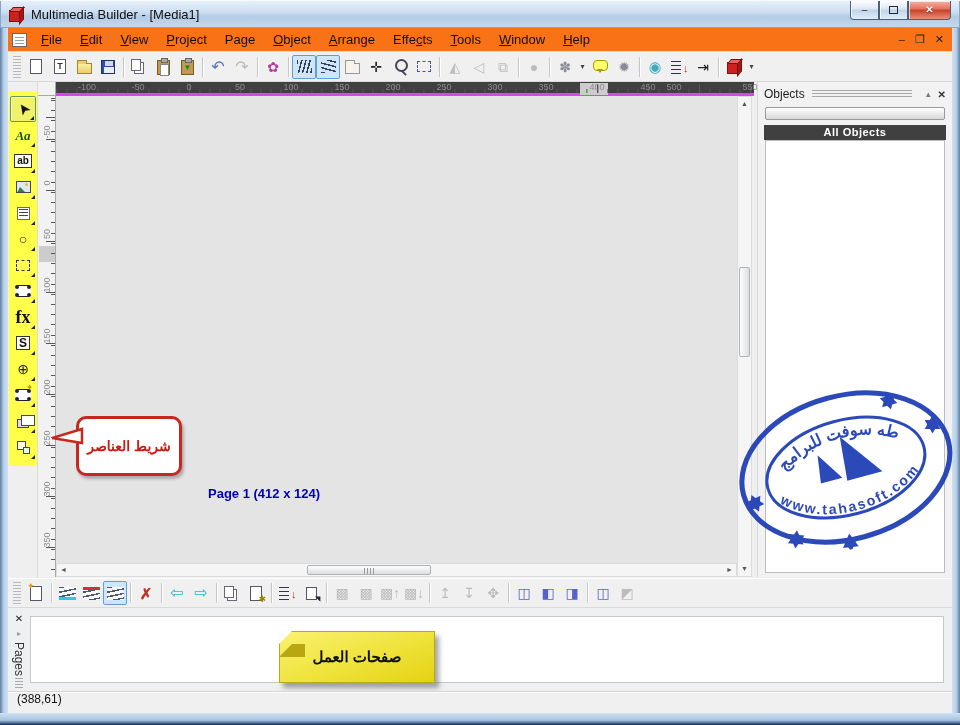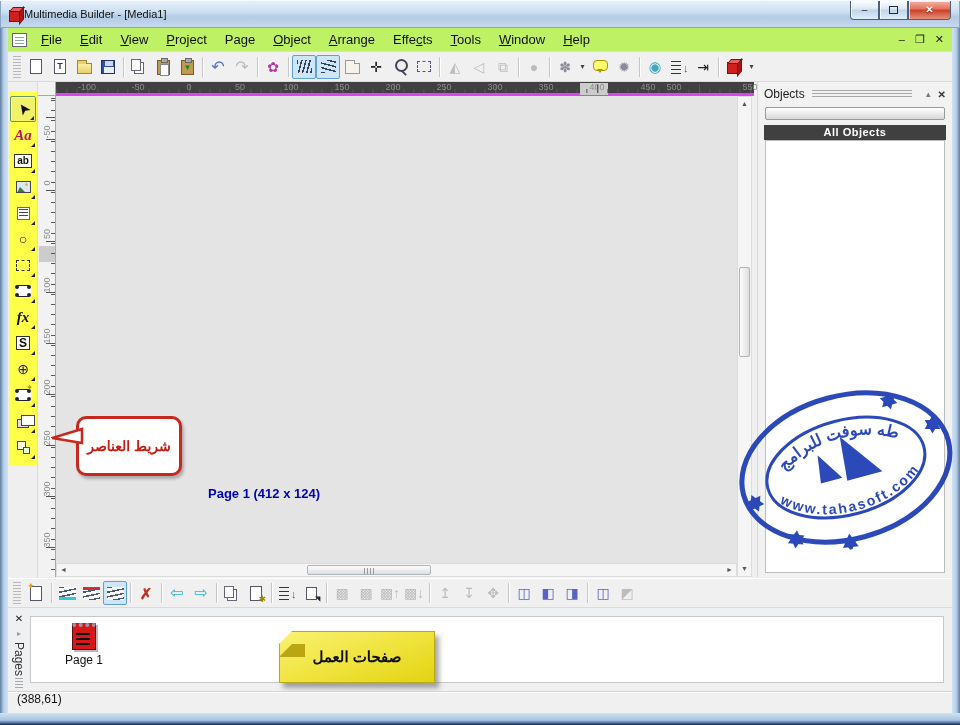--- a/index.html
+++ b/index.html
@@ -1,27 +1,27 @@
 <!DOCTYPE html>
 <html><head>
 <meta charset="utf-8">
 <style>
   *{margin:0;padding:0;box-sizing:border-box}
   html,body{background:#666}
   .win{position:relative;width:960px;height:725px;font-family:"Liberation Sans",sans-serif;background:#c4d8ec;box-shadow:inset 0 0 0 1px #16335f;overflow:hidden}
   
   .titlebar{position:absolute;left:0;top:0;width:960px;height:28px;background:linear-gradient(180deg,#e7f1fb,#cfe0f2 40%,#b4cbe5 60%,#c6d9ee);box-shadow:inset 0 1px 0 #f6fafe,inset 0 0 0 1px #8aa5c4;display:flex;align-items:center;padding-left:9px}
-  .title-text{font-size:11px;color:#101010;}
+  .title-text{font-size:13px;color:#101010;margin-left:7px}
   .cap{position:absolute;top:1px;right:9px;display:flex}
   .cbtn{width:29px;height:19px;border:1px solid #4e6076;border-top:none;display:flex;align-items:center;justify-content:center;font-size:10px;line-height:1;color:#1a2a3a;background:linear-gradient(#fdfdfd,#dce7f3 45%,#c0d3e8 50%,#dfedfc);box-shadow:inset 1px 1px 0 rgba(255,255,255,.7)}
   .cbtn.first{border-radius:0 0 0 4px}
   .cbtn.close{width:43px;border-radius:0 0 4px 0;color:#fff;font-weight:bold;background:linear-gradient(#f7b3a5,#e2705c 45%,#c93f28 50%,#e5907c);text-shadow:0 1px 1px #7c1f14}
   .maxglyph{width:9px;height:8px;border:1px solid #1a2a3a;background:transparent}
   
-  .menubar{position:absolute;left:8px;top:28px;width:944px;height:24px;background:#bef264;border-bottom:1px solid #dcdcdc;display:flex;align-items:center}
+  .menubar{position:absolute;left:8px;top:28px;width:944px;height:24px;background:#f97316;border-bottom:1px solid #dcdcdc;display:flex;align-items:center}
   .mitem{padding:4px 9px;font-size:13px;color:#101010}
   .mdi{margin-left:auto;display:flex;gap:10px;padding-right:8px;color:#222;font-size:11px}
   .g-mdoc{width:15px;height:14px;background:#fff;border:1px solid #667;position:relative;margin:0 5px 0 4px}
   .g-mdoc::before{content:"";position:absolute;inset:2px;background:repeating-linear-gradient(0deg,#8aa 0 1px,transparent 1px 3px)}
   
   .bar{position:absolute;display:flex;align-items:center;background:#f0f0f0;padding-left:2px}
   .bar-top{left:8px;top:52px;width:944px;height:30px;border-bottom:1px solid #dadada}
   .bar-bottom{left:8px;top:578px;width:944px;height:30px;border-top:1px solid #fff;border-bottom:1px solid #dadada}
   .tb{width:24px;height:24px;flex:none;display:inline-flex;align-items:center;justify-content:center;border-radius:2px;position:relative}
   .tb.on{background:#cfe6f9;border:1px solid #5f9fd8}
@@ -80,22 +80,22 @@
   .bk-red{box-shadow:inset 0 3px 0 #d03030}
   .g-img{width:15px;height:12px;background:#dce8f4;border:1px solid #445;position:relative;overflow:hidden}
   .g-img::before{content:"";position:absolute;bottom:-1px;left:0;border:4px solid transparent;border-bottom:6px solid #3a7a3a;border-left-width:3px;border-right-width:6px}
   .g-img::after{content:"";position:absolute;top:1px;right:2px;width:3px;height:3px;border-radius:50%;background:#e8c020}
   .g-film,.g-filmstar{width:16px;height:12px;background:#fff;border:1px solid #223;border-left:4px dotted #223;border-right:4px dotted #223;position:relative}
   .g-filmstar::after{content:"✦";position:absolute;right:-6px;top:-6px;font-size:8px;color:#b09000}
   .g-win{width:12px;height:9px;border:1px solid #445;background:#dde;position:relative;margin-top:4px}
   .g-win::after{content:"";position:absolute;top:-5px;left:3px;width:12px;height:9px;border:1px solid #445;background:#fff}
   .g-obj{width:9px;height:9px;border:1px solid #445;background:#ffd;position:relative;margin:0 3px 3px 0}
   .g-obj::after{content:"";position:absolute;right:-5px;bottom:-5px;width:5px;height:5px;border:1px solid #445;background:#dfd}
-  .f-serif{font-family:"Liberation Serif",serif;font-style:italic;font-weight:bold;font-size:15px;color:#be185d}
-  .f-fx{font-family:"Liberation Serif",serif;font-style:italic;font-weight:bold;font-size:15px;color:#111}
+  .f-serif{font-family:"Liberation Serif",serif;font-style:italic;font-weight:bold;font-size:13px;color:#14532d}
+  .f-fx{font-family:"Liberation Serif",serif;font-weight:bold;font-size:18px;color:#111}
   .boxed{border:1px solid #333;padding:0 2px;font:bold 10px/12px "Liberation Sans",sans-serif;background:#fffef4;color:#111}
   .f-s{font-size:12px;font-weight:bold}
   .rotptr{transform:rotate(-125deg);font-size:15px;color:#111}
   
   .work{position:absolute;left:8px;top:82px;width:944px;height:496px;background:#f0f0f0}
   .palcol{position:absolute;left:0;top:0;width:30px;height:496px;background:#efefef;border-right:1px solid #dcdcdc}
   .palyellow{position:absolute;left:1px;top:10px;width:28px;height:374px;background:#ffff4a;display:flex;flex-direction:column;align-items:center;padding-top:4px}
   .pal .tb,.palyellow .tb{width:26px;height:26px}
   .palyellow .tb::after{content:"";position:absolute;right:1px;bottom:1px;border-left:4px solid transparent;border-bottom:4px solid #222}
   .psel{background:#f2f26a;border:1px solid #5f9a5f;box-shadow:inset 1px 1px 0 #ffffd0}
@@ -532,21 +532,20 @@
     <div class="pgstrip">
       <span class="pgx">✕</span>
       <span class="pgarr">▸</span>
       <span class="pgtitle">Pages</span>
       <span class="pgg"></span>
     </div>
     <div class="pgcontent">
       <div class="note">
         <span class="ntext">صفحات العمل</span>
       </div>
-    <div class="pg-item"><i class="g-book" style="display: block;"></i><span>Page 1</span></div>
       </div>
   </div>
 
   <div class="status">
     <span>(388,61)</span>
   </div>
 
   <div class="f-left"></div>
   <div class="f-right"></div>
   <div class="f-bottom"></div>

